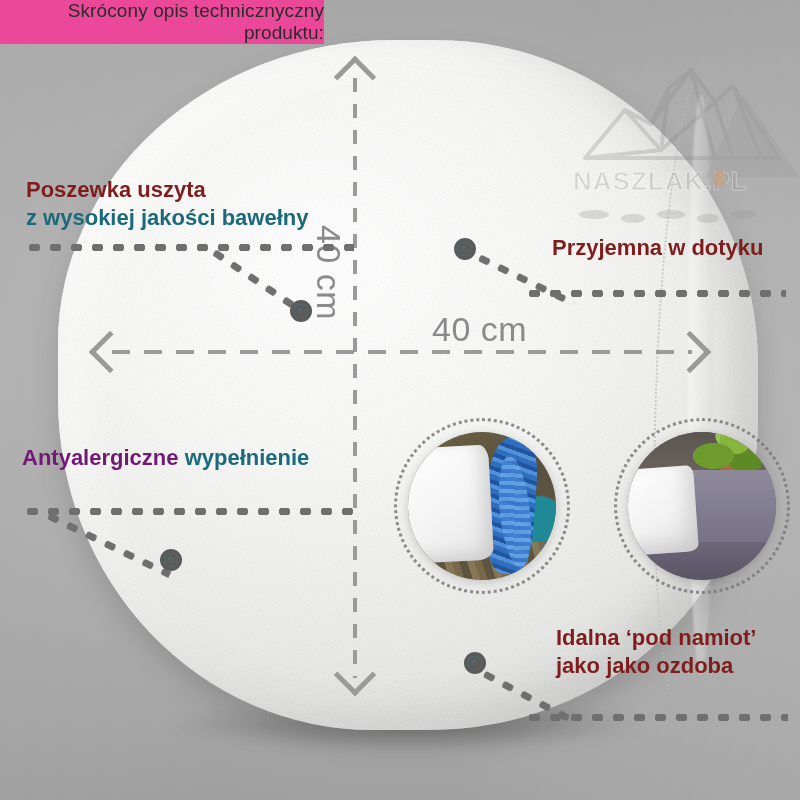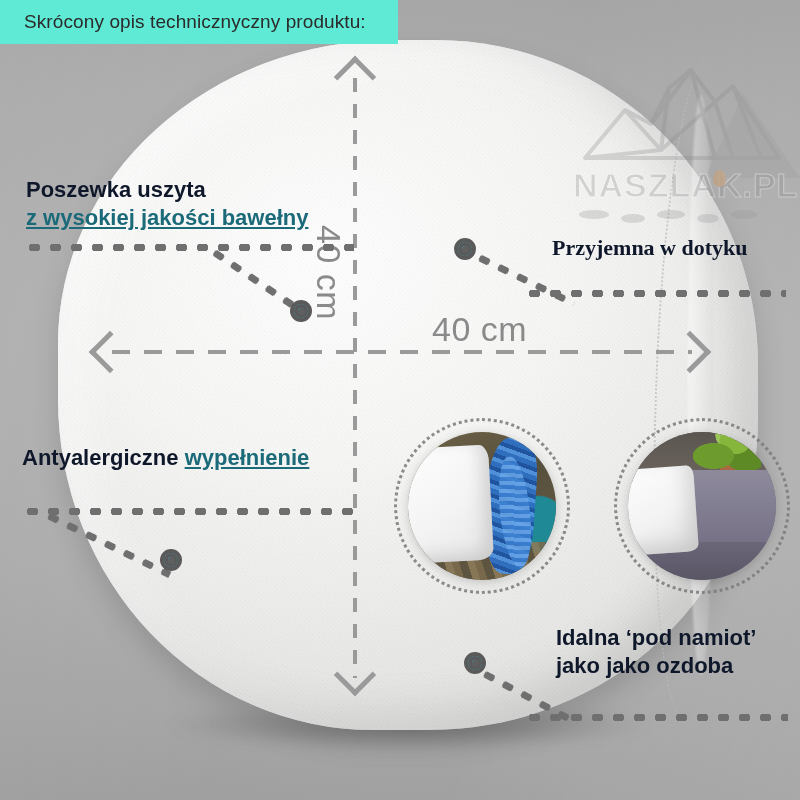--- a/index.html
+++ b/index.html
@@ -55,36 +55,36 @@
   }
   .seam2{
     position:absolute; left:688px; top:95px; width:26px; height:580px;
     background:linear-gradient(90deg, rgba(255,255,255,.55), rgba(205,205,205,.25));
     border-radius:50%;
     filter:blur(1px); opacity:.8;
   }
 
   
   .header{
-    position:absolute; left:0; top:0; width:398px; height:44px;
-    background:#5eead4;
+    position:absolute; left:0; top:0; width:324px; height:44px;
+    background:#ec4899;
     display:flex; align-items:center;text-align:right;
   }
   .header-title{
     padding-left:24px; font-size:19px; color:#2b2b2b; letter-spacing:.1px;
   }
 
   
   .watermark{
     position:absolute; left:565px; top:58px; width:235px; height:175px;
     opacity:.30; pointer-events:none;
   }
   .wm-text{
     position:absolute; left:8px; top:108px;
-    font-size:34px; font-weight:700; letter-spacing:1px;
+    font-size:26px; font-weight:700; letter-spacing:1px;
     color:#8d8d8d;
     text-align:center;
     -webkit-text-stroke:1px #ffffff;
   }
   .wm-pin{
     position:absolute; left:148px; top:112px; width:13px; height:17px;
     background:#e98a2b; border-radius:50% 50% 50% 50%/60% 60% 40% 40%;
     opacity:.85;
   }
   .wm-dots{ position:absolute; left:14px; top:150px; width:200px; height:22px; }
@@ -115,26 +115,26 @@
     left:348px; top:225px; transform-origin:left top; transform:rotate(90deg);
     white-space:nowrap;
   }
   .dim-label-h{ left:432px; top:310px; white-space:nowrap; }
 
   
   .callout{ position:absolute; }
   .callout .line1, .callout .line2, .callout .line3{
     font-size:22px; font-weight:700; line-height:28px; white-space:nowrap;
   }
-  .t-gray  { color:#0f172a; }
-  .t-teal  { color:#1a6a7a;text-decoration:underline; }
-  .t-orange{ color:#0f172a; }
+  .t-gray  { color:#7f1d1d; }
+  .t-teal  { color:#1a6a7a; }
+  .t-orange{ color:#701a75; }
 
   .co1 { left:26px;  top:176px; }
-  .co2 { left:552px; top:234px; text-align:left;font-family:Liberation Serif, serif; }
+  .co2 { left:552px; top:234px; text-align:left; }
   .co3 { left:22px;  top:444px; }
   .co4 { left:556px; top:624px; }
 
   
   .rail{
     position:absolute; height:7px;
     background-image:radial-gradient(circle, #6f6f6f 48%, rgba(0,0,0,0) 52%);
     background-size:21px 7px; background-repeat:repeat-x;
   }
   .rail1{ left:24px;  top:244px; width:330px; }

